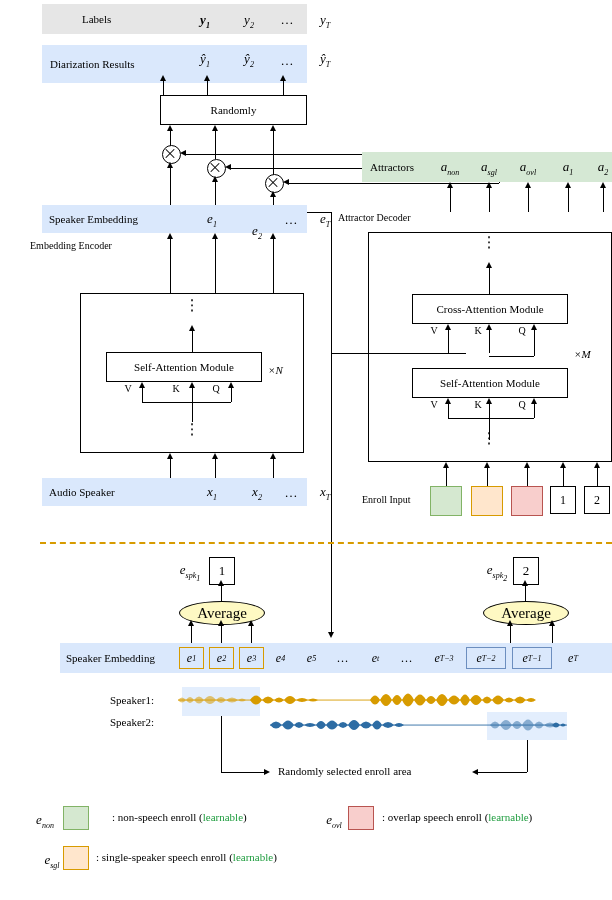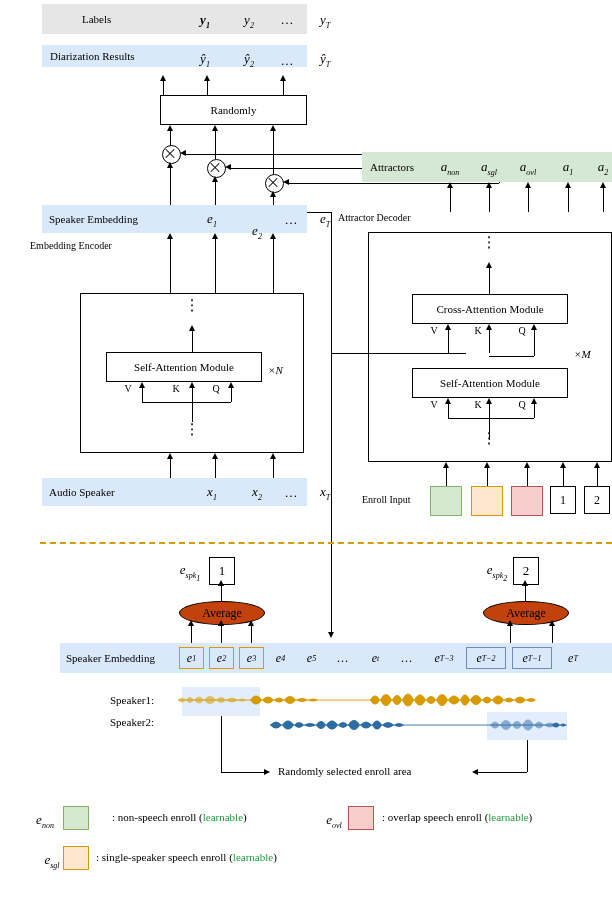--- a/index.html
+++ b/index.html
@@ -31,41 +31,41 @@
           width:12px;height:1px;background:#000;}
   .otimes:before{transform:rotate(45deg);}
   .otimes:after{transform:rotate(-45deg);}
   .vdots{position:absolute;font-size:15px;line-height:5px;letter-spacing:0;
          transform:translateX(-50%);text-align:center;}
   .mult{position:absolute;font-size:11px;font-style:italic;white-space:nowrap;}
   .secname{position:absolute;font-size:10px;white-space:nowrap;}
   .vkq{position:absolute;font-size:10px;white-space:nowrap;transform:translateX(-50%);}
   .swatch{position:absolute;box-sizing:border-box;}
   .ellipse{position:absolute;box-sizing:border-box;border:1px solid #000;border-radius:50%;
-           background:#c2410c;display:flex;align-items:center;justify-content:center;font-size:12px;}
+           background:#fef9c3;display:flex;align-items:center;justify-content:center;font-size:15px;}
   .embtok{position:absolute;box-sizing:border-box;display:flex;align-items:center;
           justify-content:center;font-size:12px;font-style:italic;white-space:nowrap;}
   .dashed{position:absolute;height:0;border-top:2.5px dashed #d79b00;}
   .legtext{position:absolute;font-size:11px;white-space:nowrap;}
   .learn{color:#1f9d3f;}
   .spklabel{position:absolute;font-size:11px;white-space:nowrap;}
   .hl{position:absolute;background:#dae8fc;opacity:.75;}
 </style>
 </head>
 <body>
 
 <div class="banner" style="left:42px;top:4px;width:265px;height:30px;background:#e6e6e6;">
   <span class="rowlabel" style="left:40px;">Labels</span>
   <span class="tok" style="left:163px;top:8px;font-weight:bold;">y<sub>1</sub></span>
   <span class="tok" style="left:207px;top:8px;">y<sub>2</sub></span>
   <span class="tok plain" style="left:245px;top:8px;">…</span>
   <span class="tok" style="left:283px;top:8px;">y<sub>T</sub></span>
 </div>
 
-<div class="banner" style="left:42px;top:45px;width:265px;height:22px;background:#dae8fc;">
+<div class="banner" style="left:42px;top:45px;width:265px;height:38px;background:#dae8fc;">
   <span class="rowlabel" style="left:8px;">Diarization Results</span>
   <span class="tok" style="left:163px;top:6px;">ŷ<sub>1</sub></span>
   <span class="tok" style="left:207px;top:6px;">ŷ<sub>2</sub></span>
   <span class="tok plain" style="left:245px;top:8px;">…</span>
   <span class="tok" style="left:283px;top:6px;">ŷ<sub>T</sub></span>
 </div>
 
 <div class="vline" style="left:163px;top:81px;height:14px;"></div>
 <div class="arrowup" style="left:159.5px;top:75px;"></div>
 <div class="vline" style="left:207px;top:81px;height:14px;"></div>

